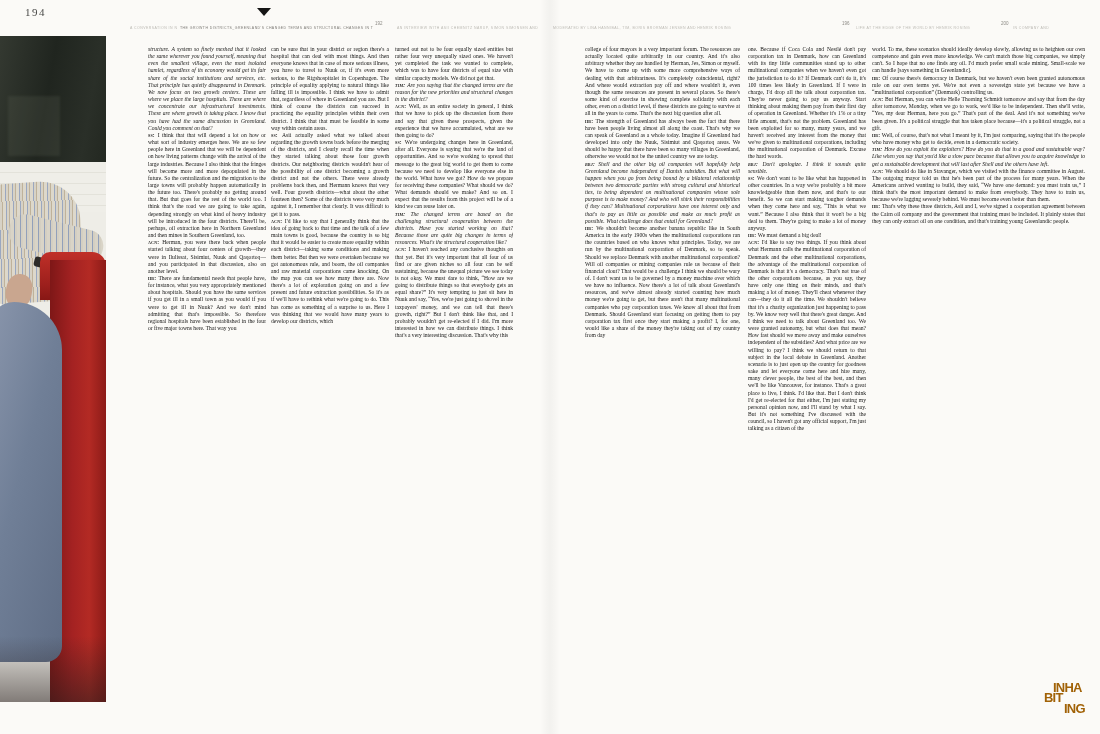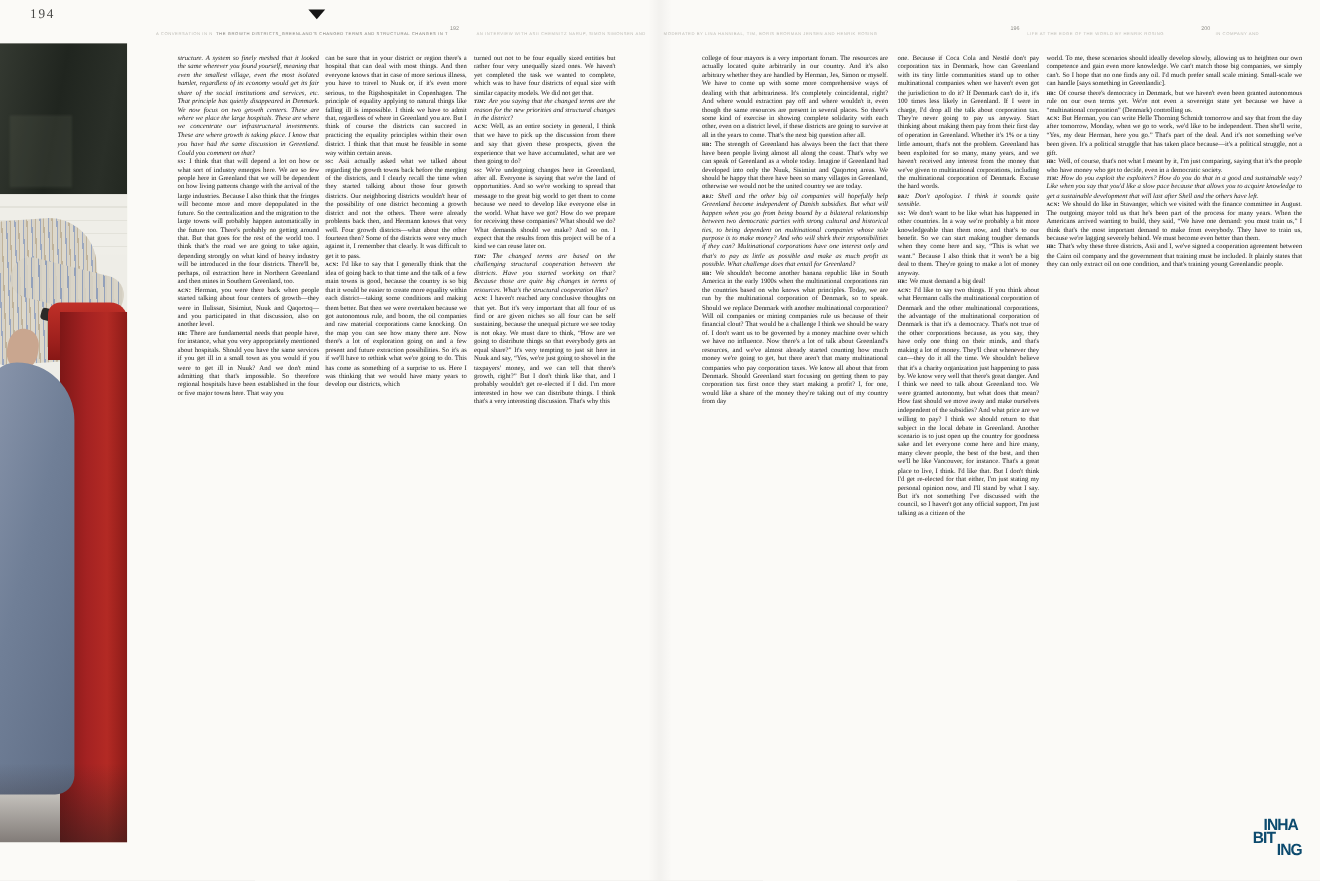--- a/index.html
+++ b/index.html
@@ -45,21 +45,21 @@
   
   .col{position:absolute;top:46px;height:660px;overflow:hidden;color:#161615;
        font-size:5.6px;line-height:7.15px;text-align:justify;}
   .c0{left:148px;width:118px;} .c1{left:271px;width:118px;} .c2{left:395px;width:118px;}
   .c3{left:585px;width:155px;} .c4{left:748px;width:118px;} .c5{left:872px;width:213px;}
   .para{margin:0;}
   .para.italic{font-style:italic;}
   .spk{font-weight:700;font-style:normal;font-variant:small-caps;text-transform:lowercase;letter-spacing:.2px;}
   .para.italic .spk{font-style:italic;}
   
-  .logo{position:absolute;left:1044px;top:683px;color:#0c4a6e;
+  .logo{position:absolute;left:1044px;top:683px;color:#a16207;
         font:700 13px/10.2px "Liberation Sans",sans-serif;letter-spacing:-.8px;transform:scaleY(1.04);}
   .logo div{white-space:nowrap;}
   .lg1{margin-left:9px;} .lg2{margin-left:0;} .lg3{margin-left:20px;}
 </style>
 </head>
 <body>
 
 <div class="spread">
 
   <div class="photo">

